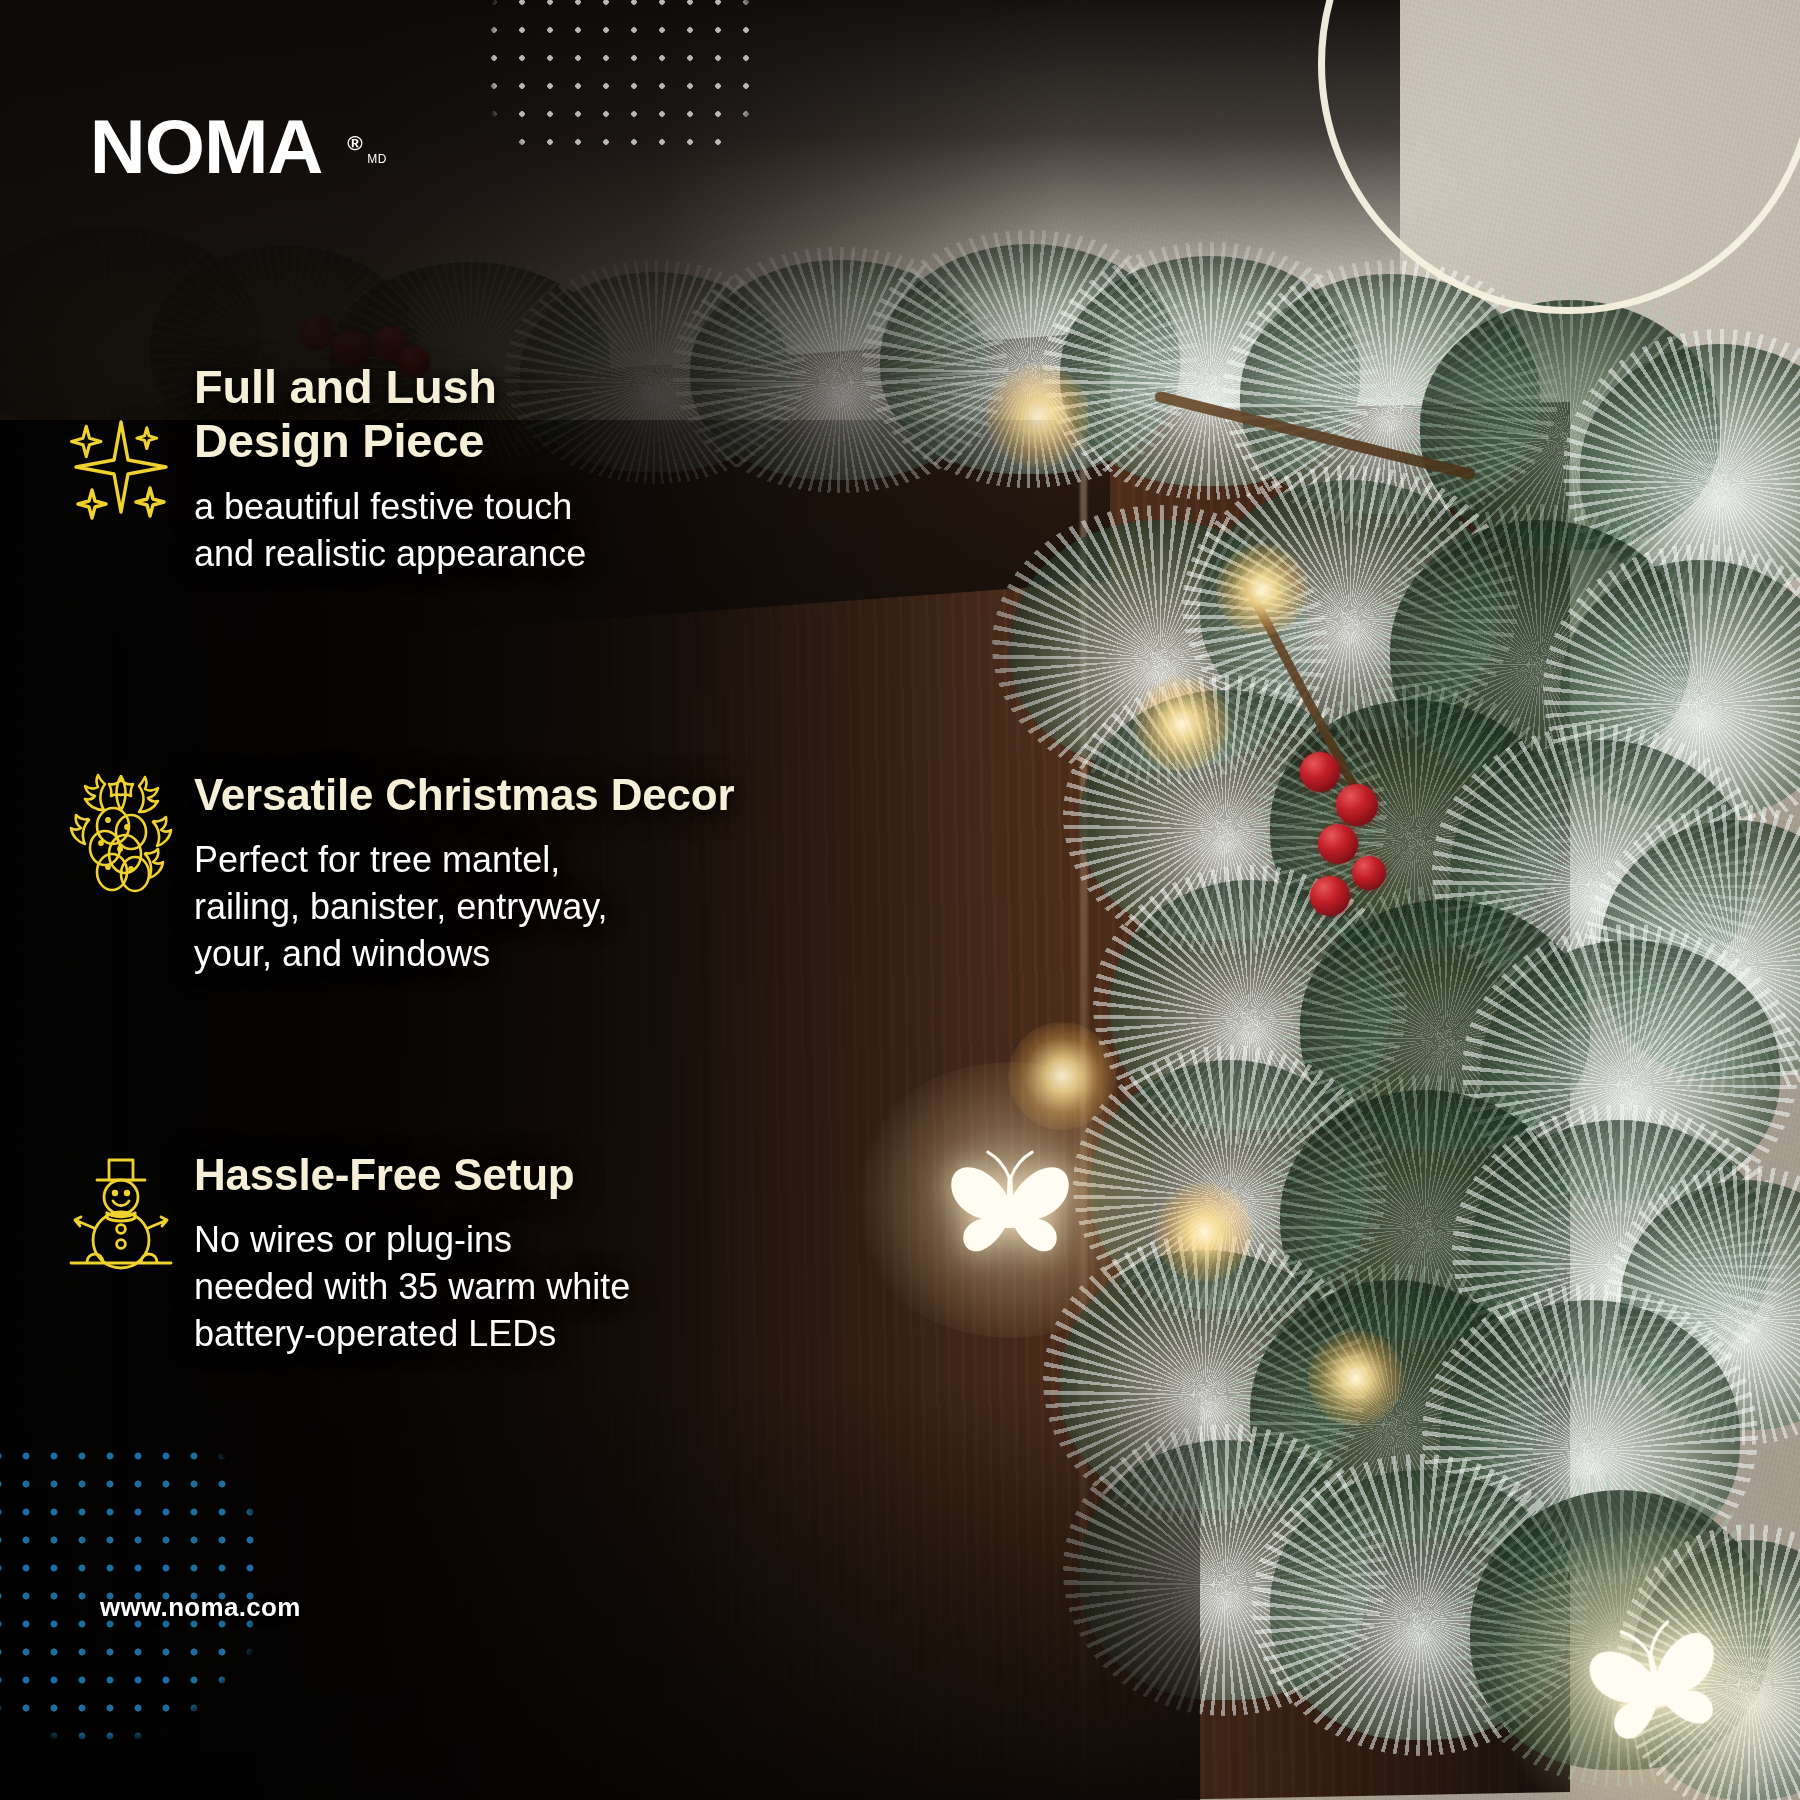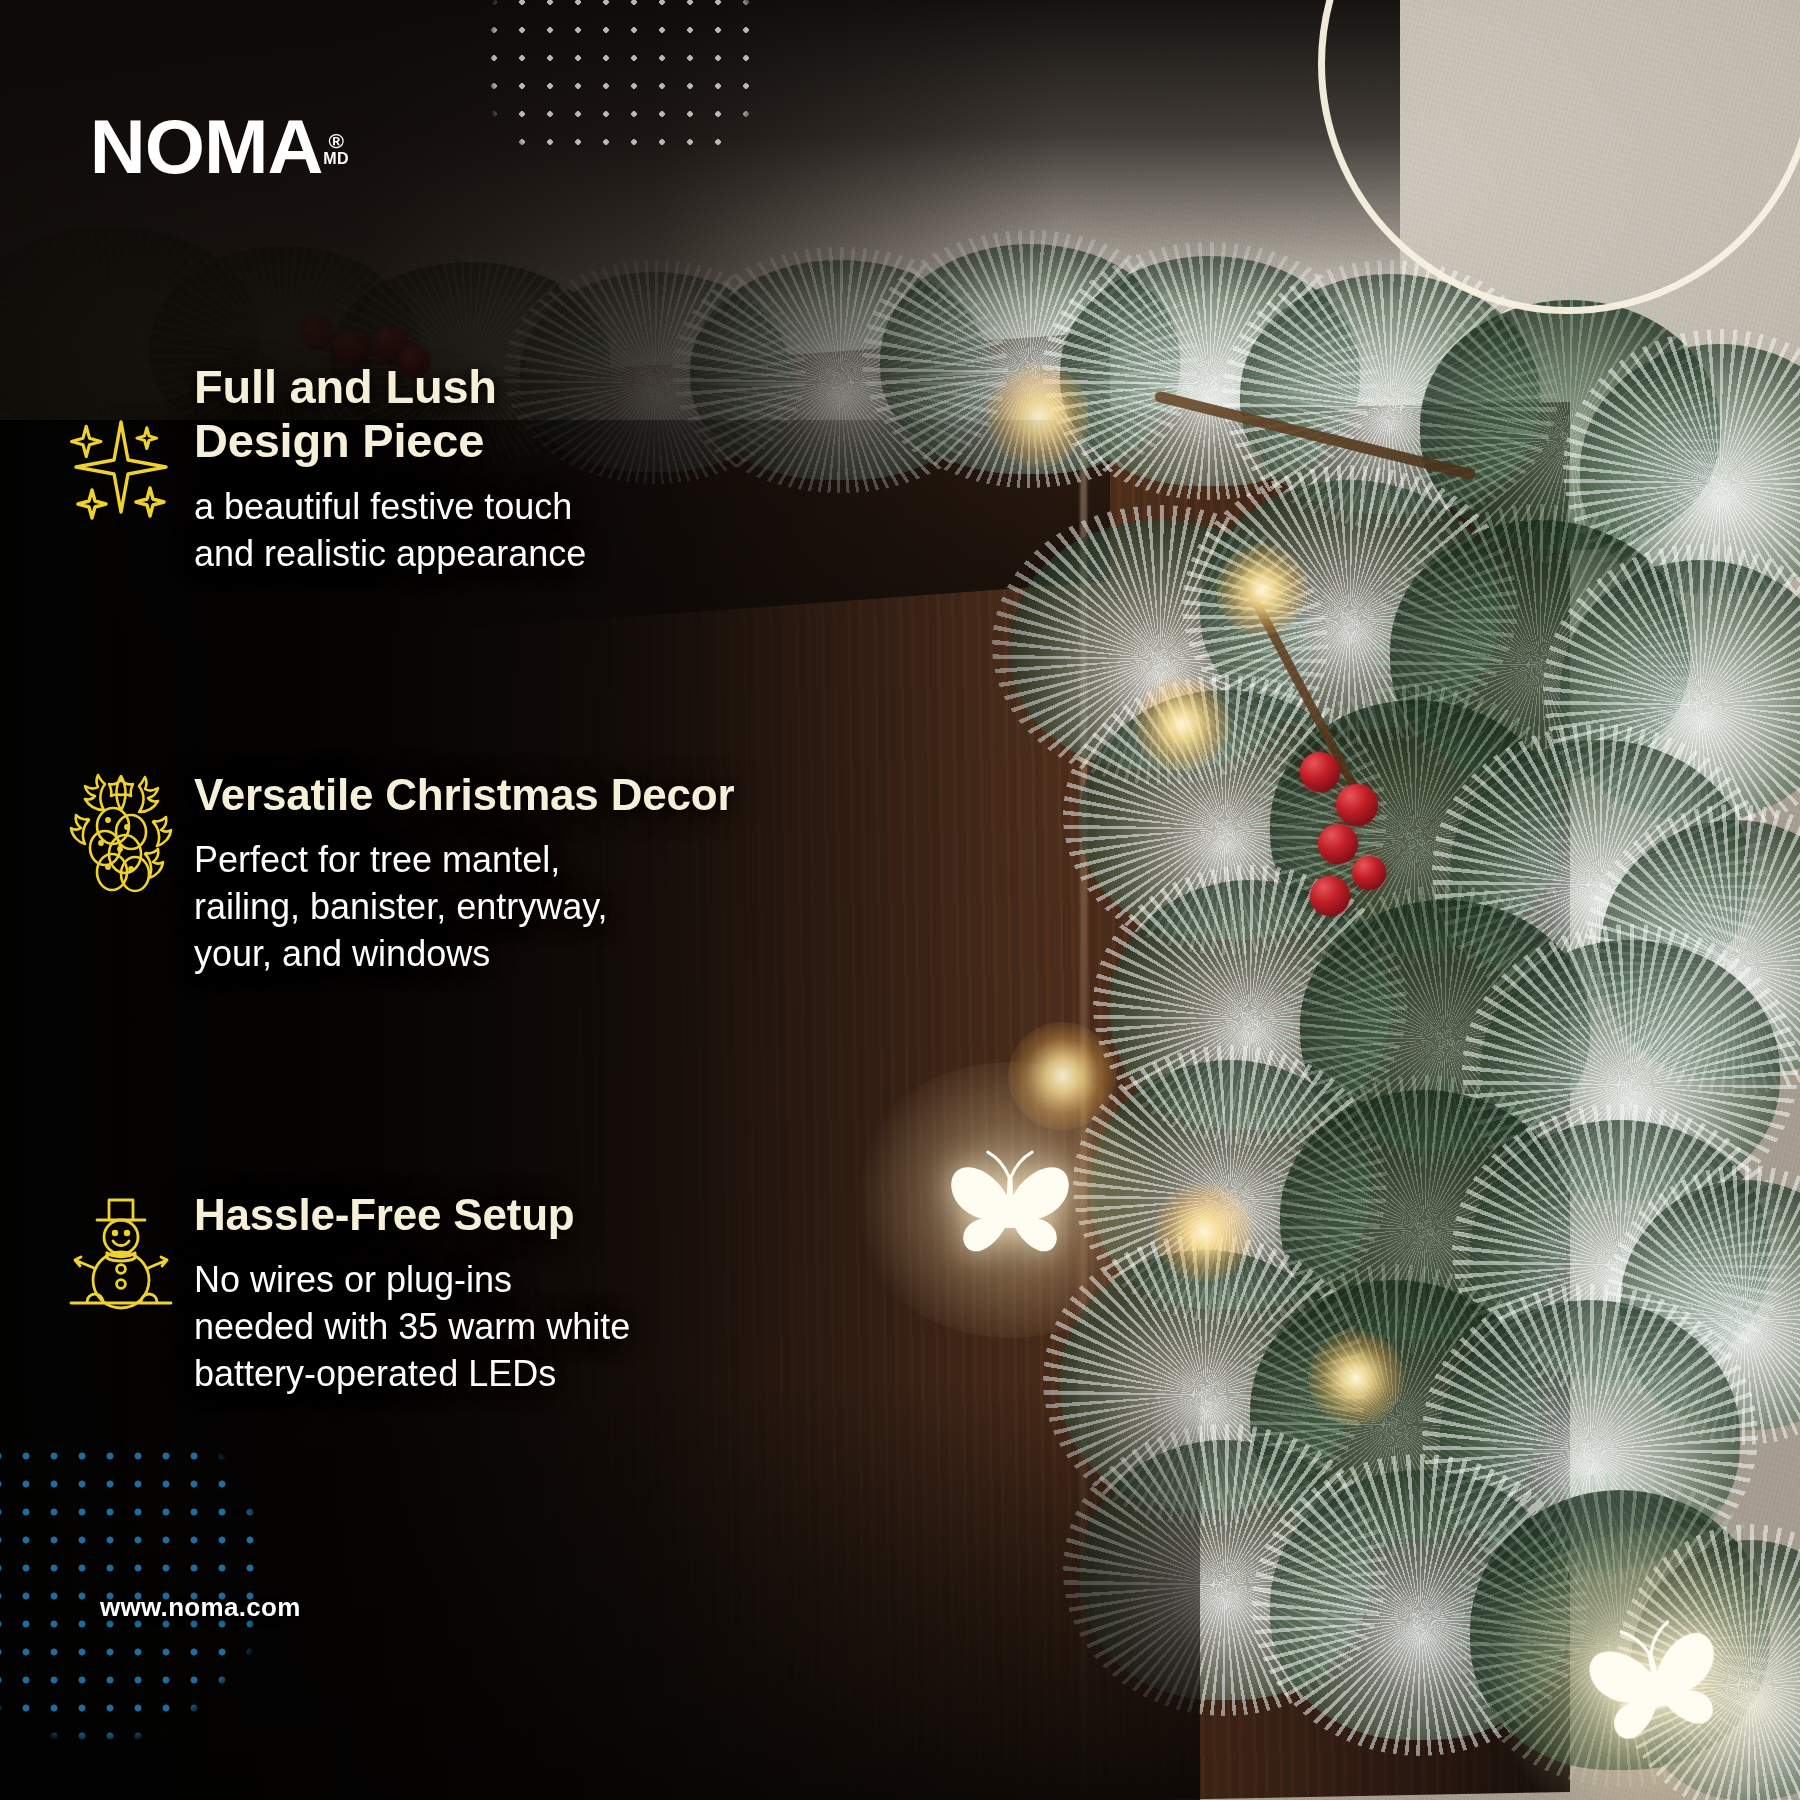--- a/index.html
+++ b/index.html
@@ -154,21 +154,21 @@
   .content { position:absolute; inset:0; }
 
   .logo { position:absolute; left:92px; top:112px; display:flex; align-items:center; }
   .logo-word {
     font-size:76px; font-weight:bold; color:#ffffff; letter-spacing:-1px;
     line-height:.92; font-family:"Liberation Sans", sans-serif;
     transform:scaleX(1.02);
   }
   .logo-sup { margin-left:3px; margin-top:4px; display:flex; flex-direction:column; align-items:center; }
   .logo-sup .reg { font-size:21px; color:#fff; line-height:1; font-weight:bold; }
-  .logo-sup .md  { font-size:16px; color:#fff; line-height:1.05; font-weight:bold; letter-spacing:.5px; }
+  .logo-sup .md  { font-size:12px; color:#fff; line-height:1.05; font-weight:normal; letter-spacing:.5px;margin-left:44px; }
 
   .features { position:absolute; left:0; top:0; width:1000px; }
   .feature { position:absolute; display:flex; }
   .feature-icon { width:118px; flex:0 0 118px; display:flex; justify-content:center; }
   .feature-body { padding-left:14px; }
 
   .f-title {
     color:#f6f0d8; font-weight:bold; letter-spacing:-.2px; line-height:1.14;
     text-shadow:0 2px 12px rgba(0,0,0,.85), 0 0 30px rgba(0,0,0,.7);
   }
@@ -367,21 +367,21 @@
             <div>Versatile Christmas Decor</div>
           </div>
           <div class="f-desc">
             <div>Perfect for tree mantel,</div>
             <div>railing, banister, entryway,</div>
             <div>your, and windows</div>
           </div>
         </div>
       </div>
 
-      <div class="feature" style="left:62px; top:1150px;margin-top:40px;">
+      <div class="feature" style="left:62px; top:1150px;">
         <div class="feature-icon">
           <svg width="108" height="120" viewBox="0 0 108 120">
             <g fill="none" stroke="#EFD22E" stroke-width="2.8" stroke-linejoin="round" stroke-linecap="round">
 
               <path d="M42 30 L42 10 L66 10 L66 30"></path>
               <path d="M30 30 L78 30"></path>
 
               <circle cx="54" cy="47" r="17"></circle>
 
               <circle cx="48" cy="43" r="1.8" fill="#EFD22E"></circle>

